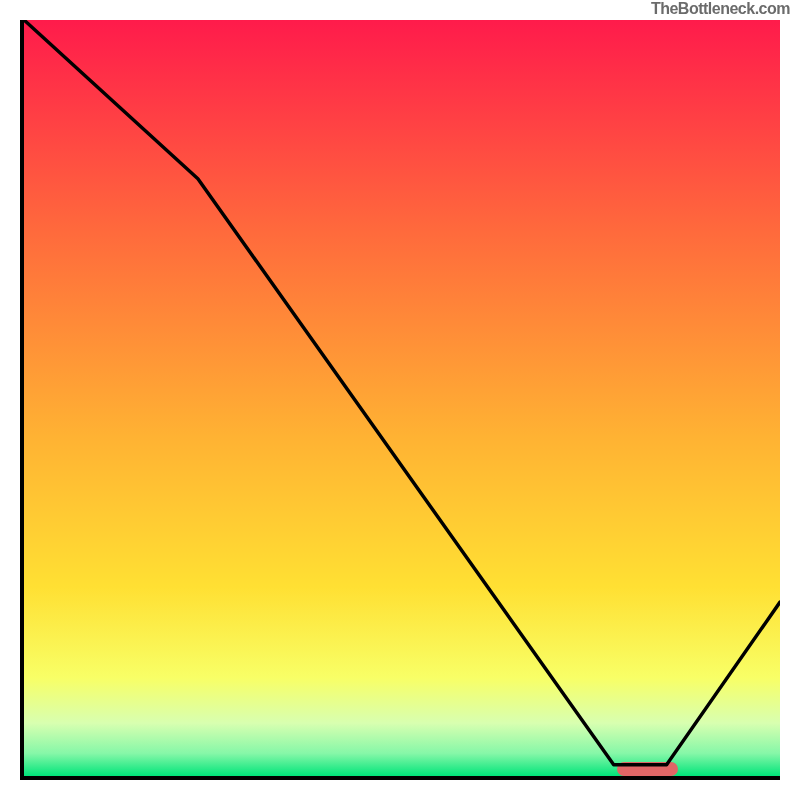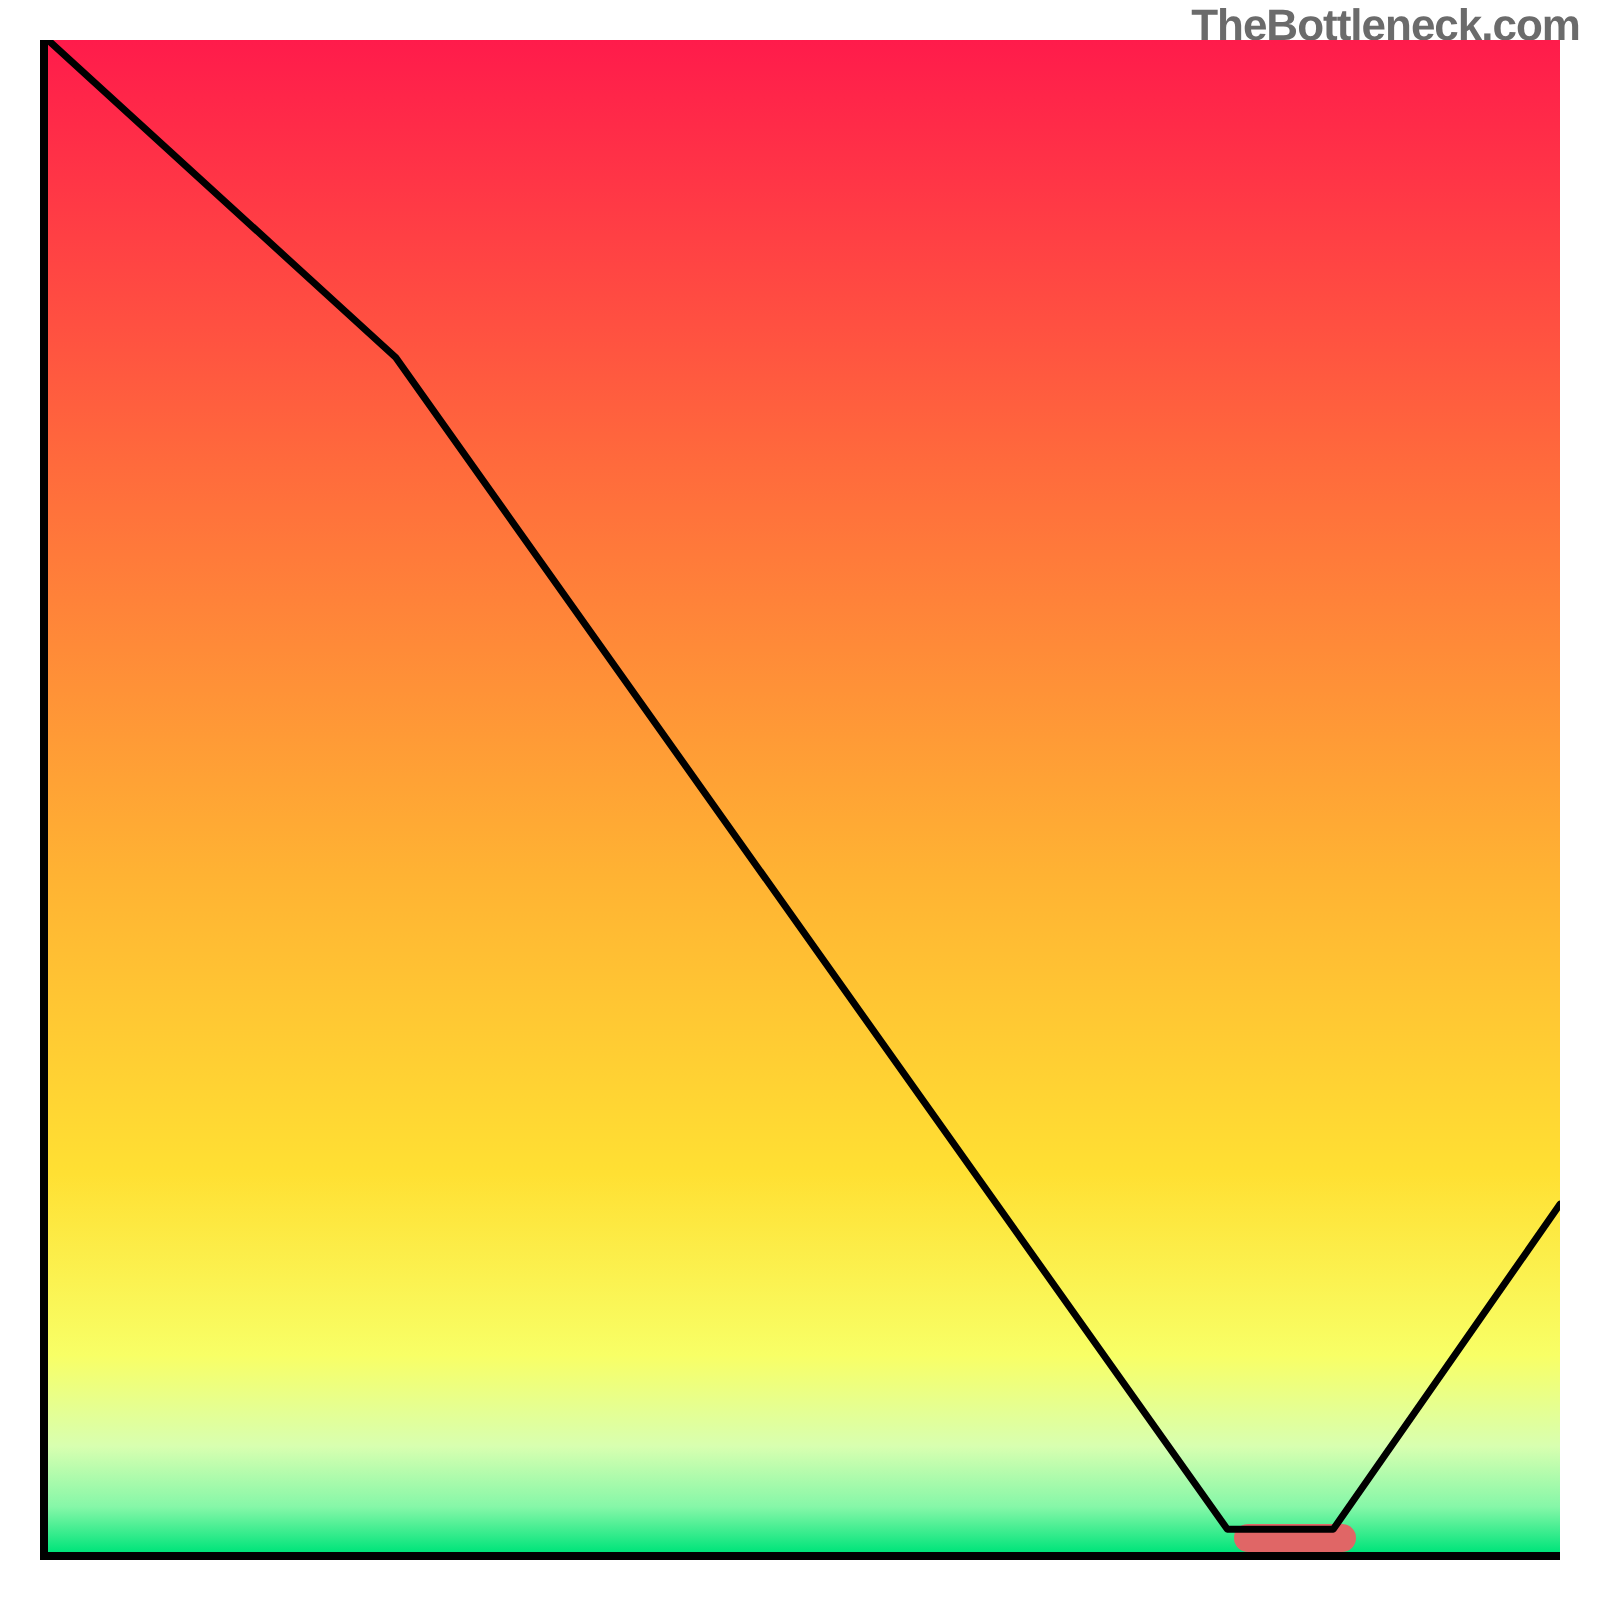--- a/index.html
+++ b/index.html
@@ -31,21 +31,21 @@
     top: 0;
     width: 100%;
     height: 100%;
   }
   .watermark {
     position: absolute;
     right: 10px;
     top: 0px;
     color: #6b6b6b;
     font-family: Arial, Helvetica, sans-serif;
-    font-size: 22px;
+    font-size: 16px;
     font-weight: 600;
     letter-spacing: -0.5px;
   }
   .marker {
     position: absolute;
     background: #e06666;
     border-radius: 8px;
     height: 14px;
   }
 </style>

